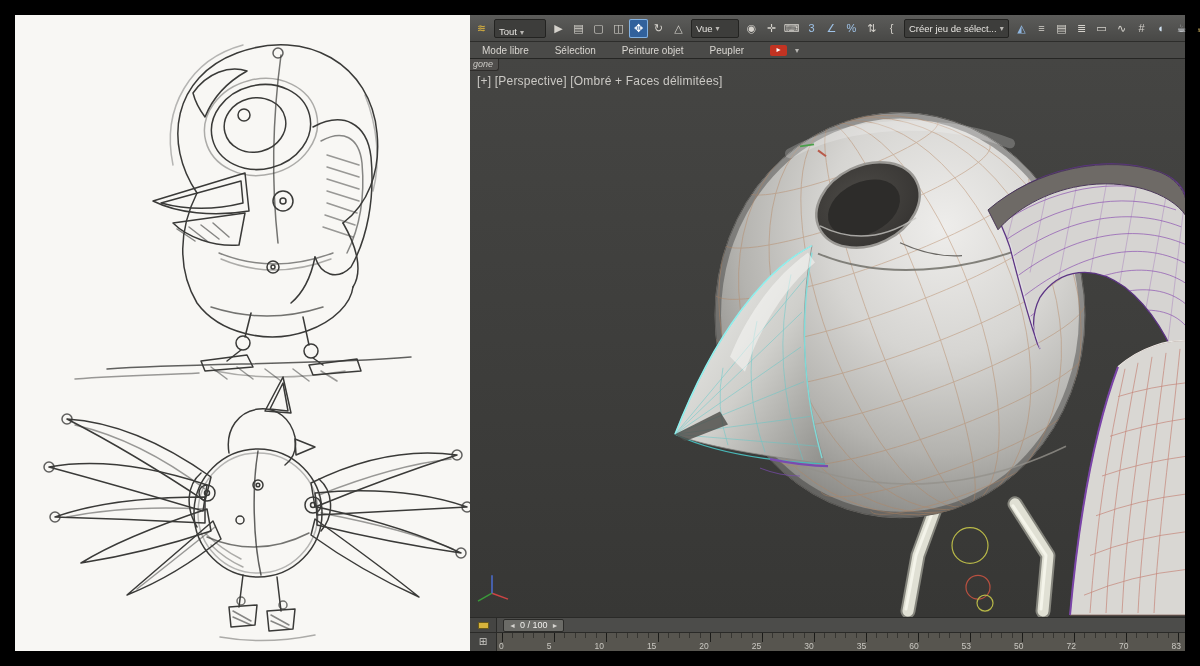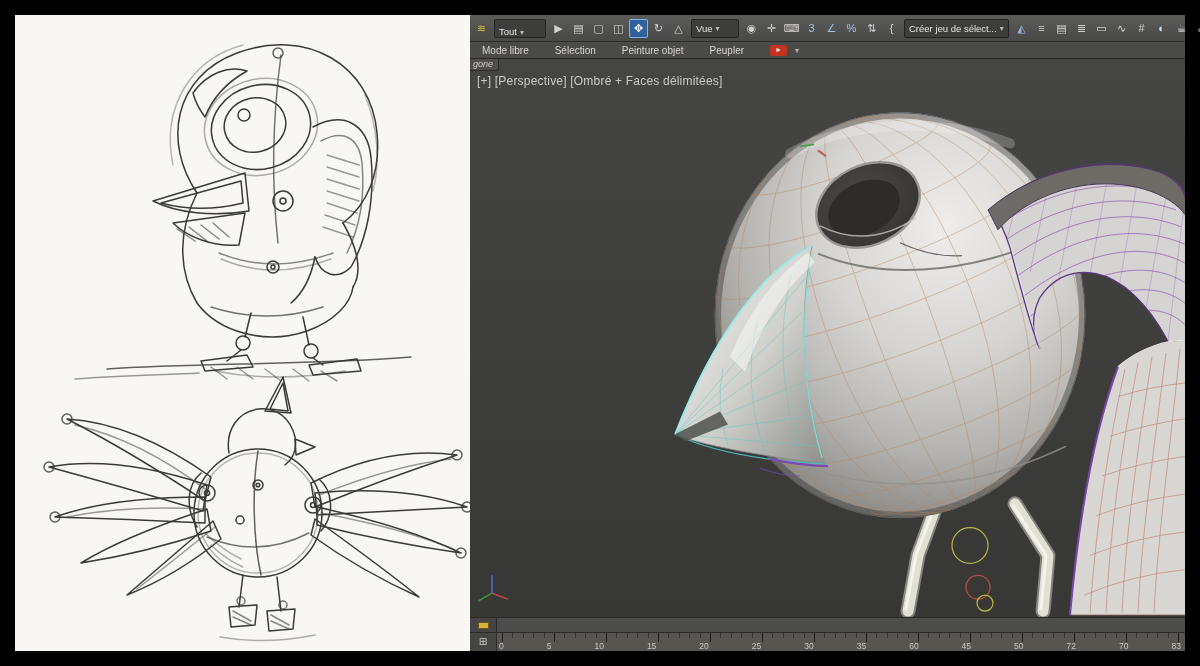--- a/index.html
+++ b/index.html
@@ -461,38 +461,45 @@
           <circle cx="508" cy="532" r="12" stroke="#b85040" stroke-width="1.2"></circle>
           <circle cx="515" cy="548" r="8" stroke="#b8b848" stroke-width="1.2"></circle>
         </g>
       </svg>
     </div>
 
     <div class="slider-row">
       <div class="mini-cell">
         <span class="key-chip"></span>
       </div>
+      <div class="track">
+        <div class="slider-btn">
+          <span class="arr">◄</span>
+          <span class="frames">0 / 100</span>
+          <span class="arr">►</span>
+        </div>
+      </div>
     </div>
 
     <div class="ruler-row">
       <div class="mini-cell">
         <span class="mini-glyph">⊞</span>
       </div>
       <div class="ruler">
         <div class="ruler-ticks">
             <span class="tick">0</span>
             <span class="tick">5</span>
             <span class="tick">10</span>
             <span class="tick">15</span>
             <span class="tick">20</span>
             <span class="tick">25</span>
             <span class="tick">30</span>
             <span class="tick">35</span>
             <span class="tick">60</span>
-            <span class="tick">45</span>
+            <span class="tick">53</span>
             <span class="tick">50</span>
             <span class="tick">72</span>
             <span class="tick">70</span>
             <span class="tick">83</span>
           </div>
       </div>
     </div>
 
   </div>
 </div>

